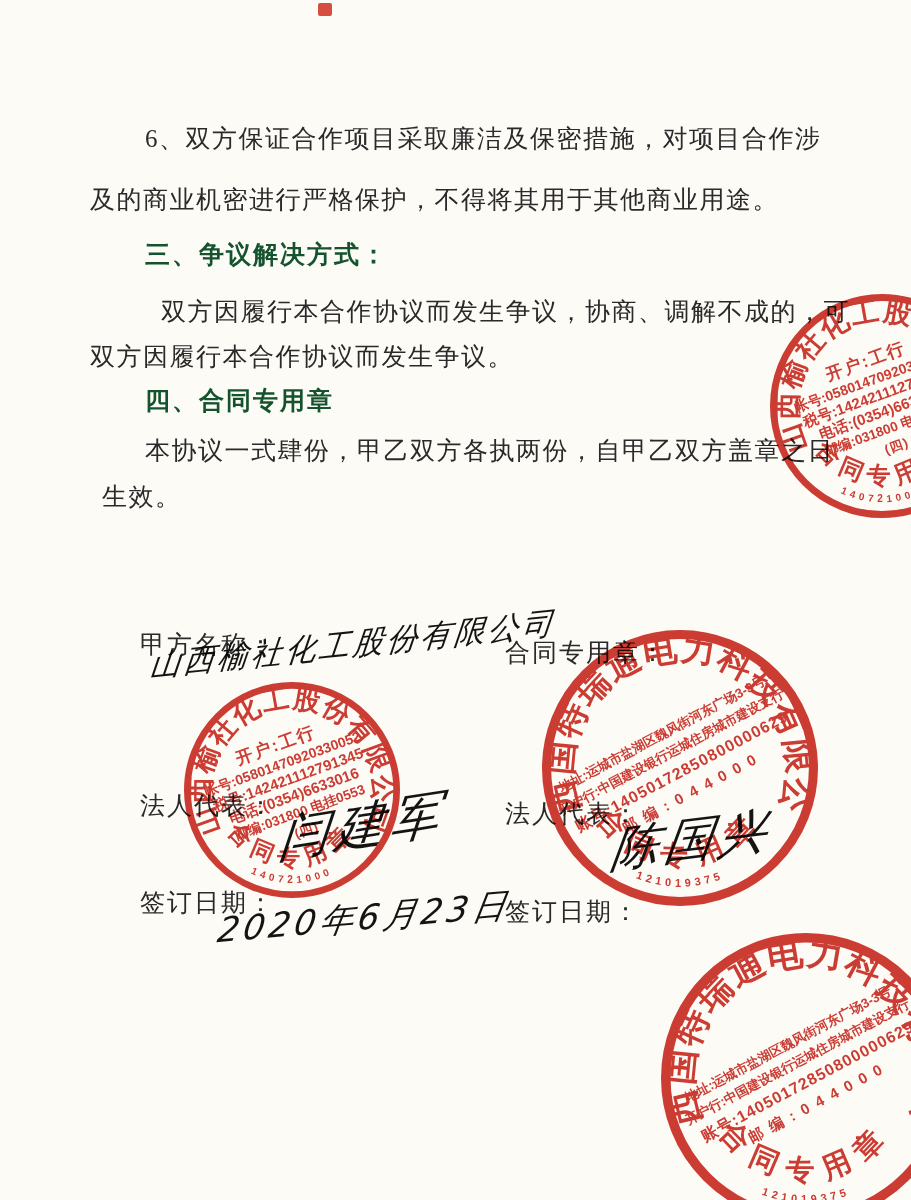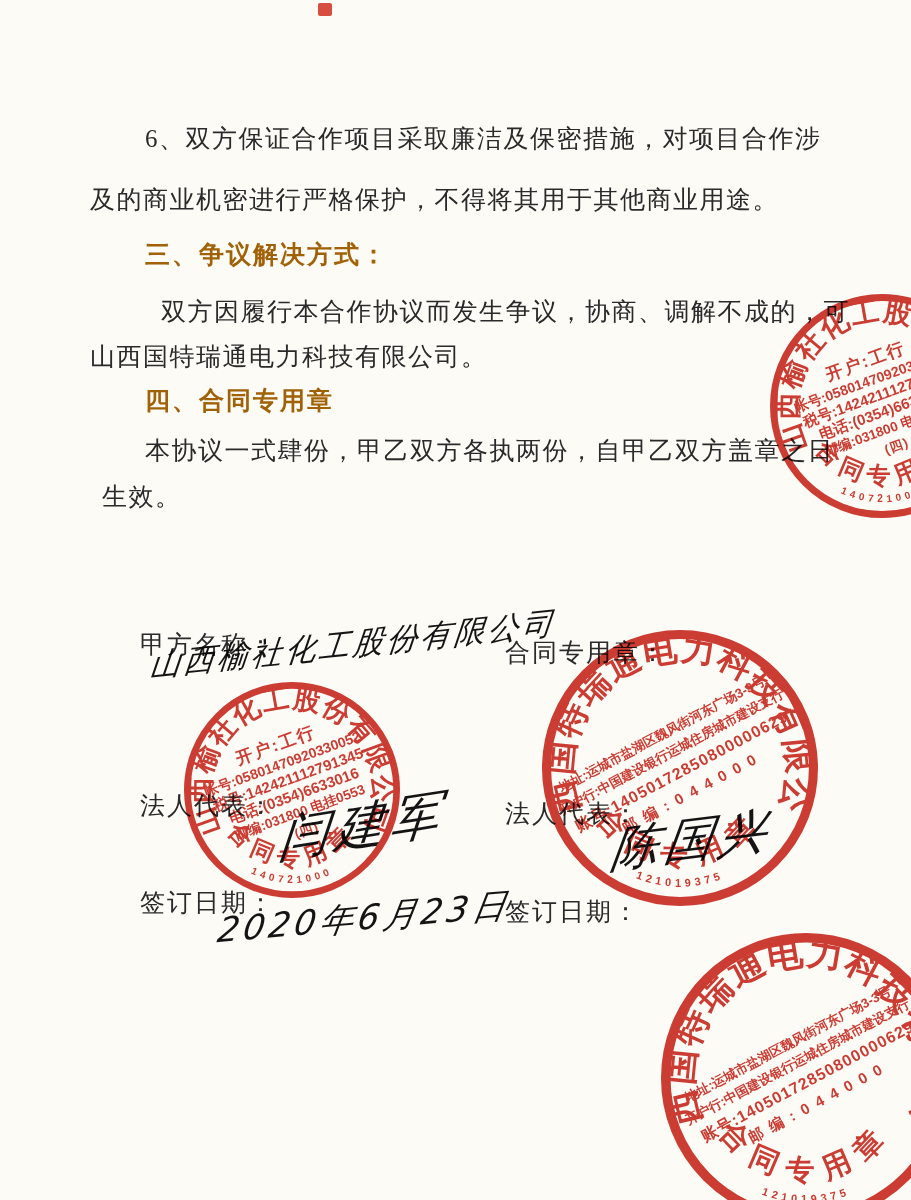--- a/index.html
+++ b/index.html
@@ -6,21 +6,21 @@
   #page{
     position:relative;width:911px;height:1200px;overflow:hidden;
     background:#fcfbf6;
     font-family:"Liberation Serif",serif;
   }
   .line{
     position:absolute;white-space:nowrap;color:#2a2a2a;
     font-size:25px;letter-spacing:1.5px;font-family:"Liberation Serif",serif;
   }
   .line.bold{
-    font-family:"Liberation Sans",sans-serif;font-weight:bold;letter-spacing:2px;color:#a16207;text-align:right;
+    font-family:"Liberation Sans",sans-serif;font-weight:bold;letter-spacing:2px;color:#14532d;text-align:right;
   }
   .lbl{
     position:absolute;white-space:nowrap;color:#2a2a2a;
     font-size:25px;letter-spacing:2px;font-family:"Liberation Serif",serif;
   }
   .hand{
     position:absolute;white-space:nowrap;color:#141414;
     font-family:"DejaVu Sans",sans-serif;font-style:italic;
     mix-blend-mode:multiply;transform-origin:left center;
   }
@@ -35,21 +35,21 @@
 <body>
 
 <div id="page">
   <div id="top-mark" style="background: rgb(207, 47, 31);"></div>
 
   <div id="body-text">
       <div class="line" style="left: 145px; top: 122px;">6、双方保证合作项目采取廉洁及保密措施，对项目合作涉</div>
       <div class="line" style="left: 90px; top: 183px; text-align: right;">及的商业机密进行严格保护，不得将其用于其他商业用途。</div>
       <div class="line bold" style="left: 145px; top: 238px;">三、争议解决方式：</div>
       <div class="line" style="left: 161px; top: 295px;">双方因履行本合作协议而发生争议，协商、调解不成的，可</div>
-      <div class="line" style="left: 90px; top: 340px;">山西国特瑞通电力科技有限公司。</div>
+      <div class="line" style="left: 90px; top: 340px;">双方因履行本合作协议而发生争议。</div>
       <div class="line bold" style="left: 145px; top: 384px;">四、合同专用章</div>
       <div class="line" style="left: 145px; top: 434px;">本协议一式肆份，甲乙双方各执两份，自甲乙双方盖章之日</div>
       <div class="line" style="left: 102px; top: 480px;">生效。</div>
     </div>
 
   <div id="sign-block">
     <div class="lbl" style="left:140px;top:628px">甲方名称：</div>
     <div class="lbl" style="left:505px;top:636px">合同专用章：</div>
     <div class="lbl" style="left:140px;top:789px">法人代表：</div>
     <div class="lbl" style="left:505px;top:797px">法人代表：</div>

